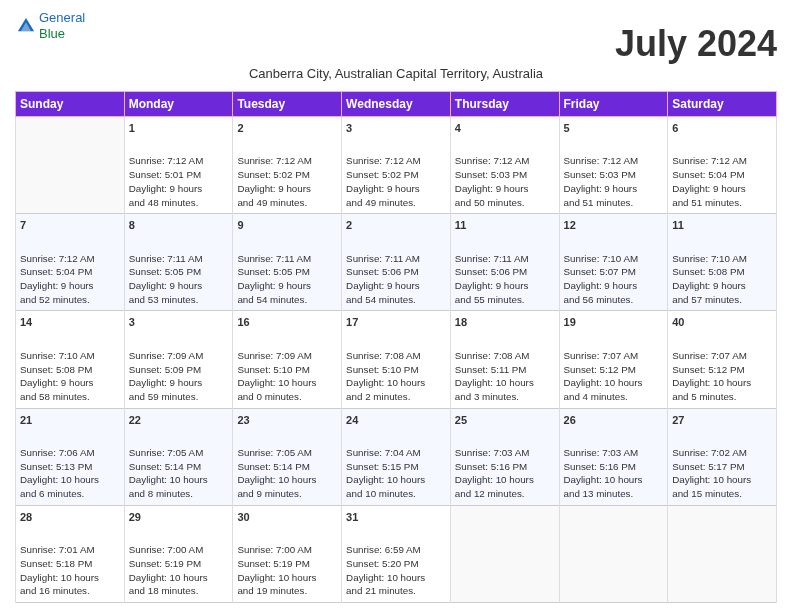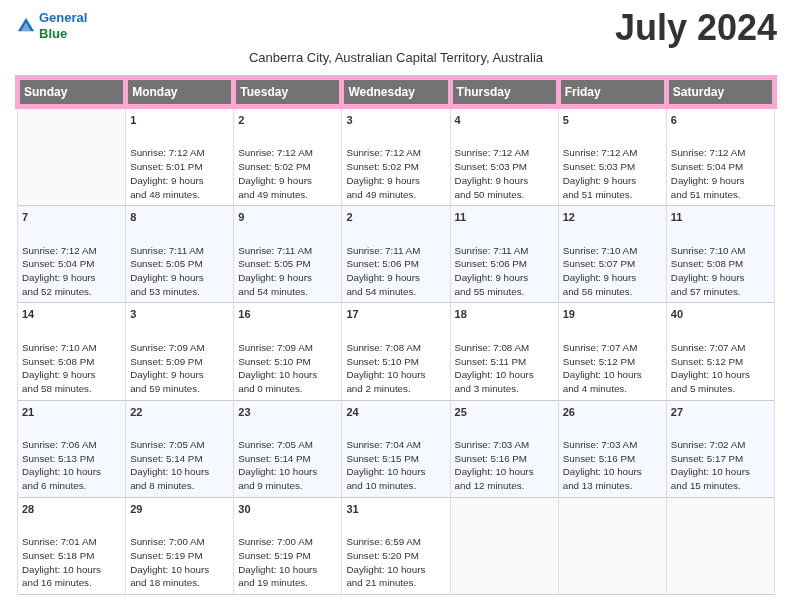--- a/index.html
+++ b/index.html
@@ -20,59 +20,60 @@
       justify-content: space-between;
       margin-bottom: 4px;
     }
     .logo {
       display: flex;
       align-items: center;
       gap: 2px;
     }
     .logo-text {
       font-size: 13px;
-      font-weight: bold;
+      font-weight: normal;
       color: #333;
       line-height: 1.2;
     }
     .logo-text span {
       color: #1a6bbf;
     }
     .logo-icon {
       width: 22px;
       height: 22px;
     }
     .title-block {
       text-align: center;
+      margin-top: 16px;
     }
     .month-title {
       font-size: 36px;
       font-weight: bold;
       color: #333;
       line-height: 1;
     }
     .subtitle {
       font-size: 13px;
       color: #333;
       text-align: center;
       margin-bottom: 10px;
     }
     table {
       width: 100%;
       border-collapse: collapse;
       font-size: 10.5px;
     }
     thead tr th {
-      background-color: #737373;
+      background-color: #6d28d9;
       color: #fff;
       padding: 5px 4px;
       text-align: left;
       font-size: 12px;
       font-weight: bold;
-      border: 5px solid #f9a8d4;
+      border: 1px solid #f9a8d4;
     }
     tbody tr {
       border-bottom: 1px solid #ccc;
     }
     tbody tr td {
       vertical-align: top;
       padding: 4px 4px;
       border-right: 1px solid #ddd;
       border-left: 1px solid #ddd;
       min-width: 100px;

